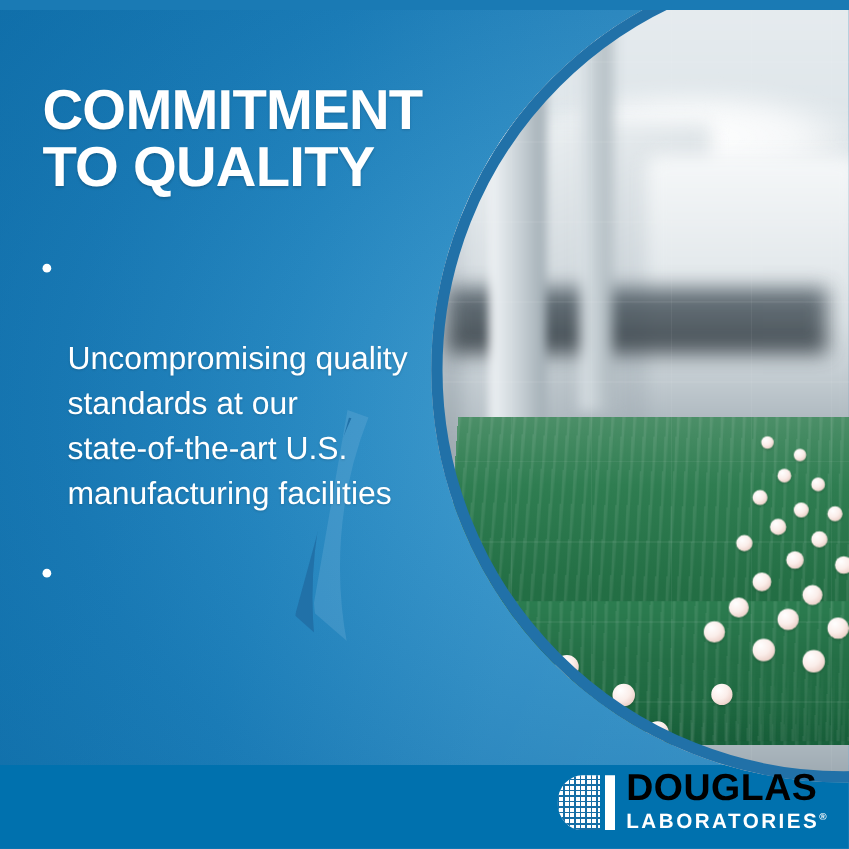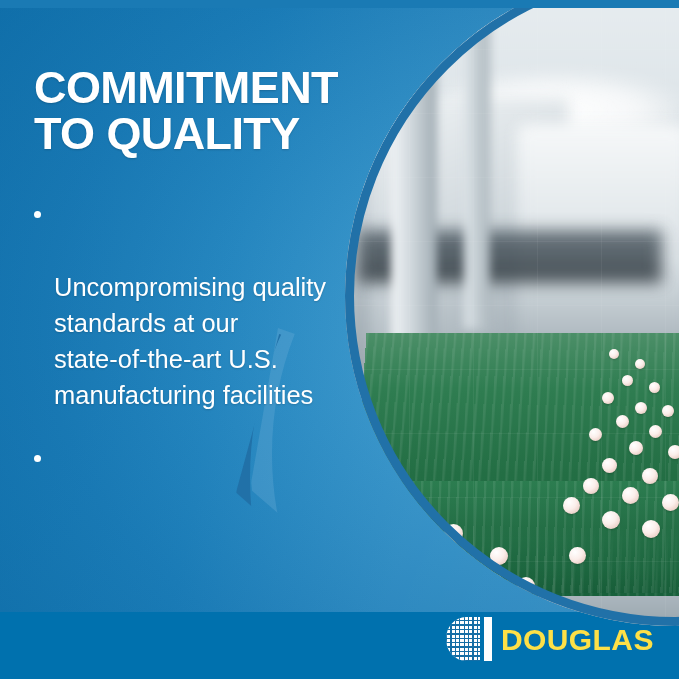--- a/index.html
+++ b/index.html
@@ -293,21 +293,21 @@
       repeating-linear-gradient(0deg, rgba(22,110,165,1) 0px, rgba(22,110,165,1) 1.3px, rgba(0,0,0,0) 1.3px, rgba(0,0,0,0) 4.4px),
       repeating-linear-gradient(90deg, rgba(22,110,165,1) 0px, rgba(22,110,165,1) 1.3px, rgba(0,0,0,0) 1.3px, rgba(0,0,0,0) 4.4px);
     clip-path: path("M 34 0 L 34 44 L 20 44 A 20 22 0 0 1 20 0 L 34 0 Z");
   }
   .logo-type {
     display: flex;
     flex-direction: column;
     justify-content: center;
   }
   .logo-name {
-    color: #fde047;
+    color: #000000;
     font-size: 30px;
     font-weight: bold;
     line-height: 27px;
     letter-spacing: 0.4px;
   }
   .logo-sub {
     color: #ffffff;
     font-size: 16.5px;
     font-weight: bold;
     line-height: 19px;
@@ -407,16 +407,17 @@
     </div>
   </div>
 
   <div class="logo">
     <div class="logo-mark">
       <div class="mark-shape"></div>
       <div class="mark-grid"></div>
     </div>
     <div class="logo-type">
       <div class="logo-name">DOUGLAS</div>
+      <div class="logo-sub"><span>LABORATORIES</span><span class="reg">®</span></div>
     </div>
   </div>
 
 </div>
 
 </body></html>

